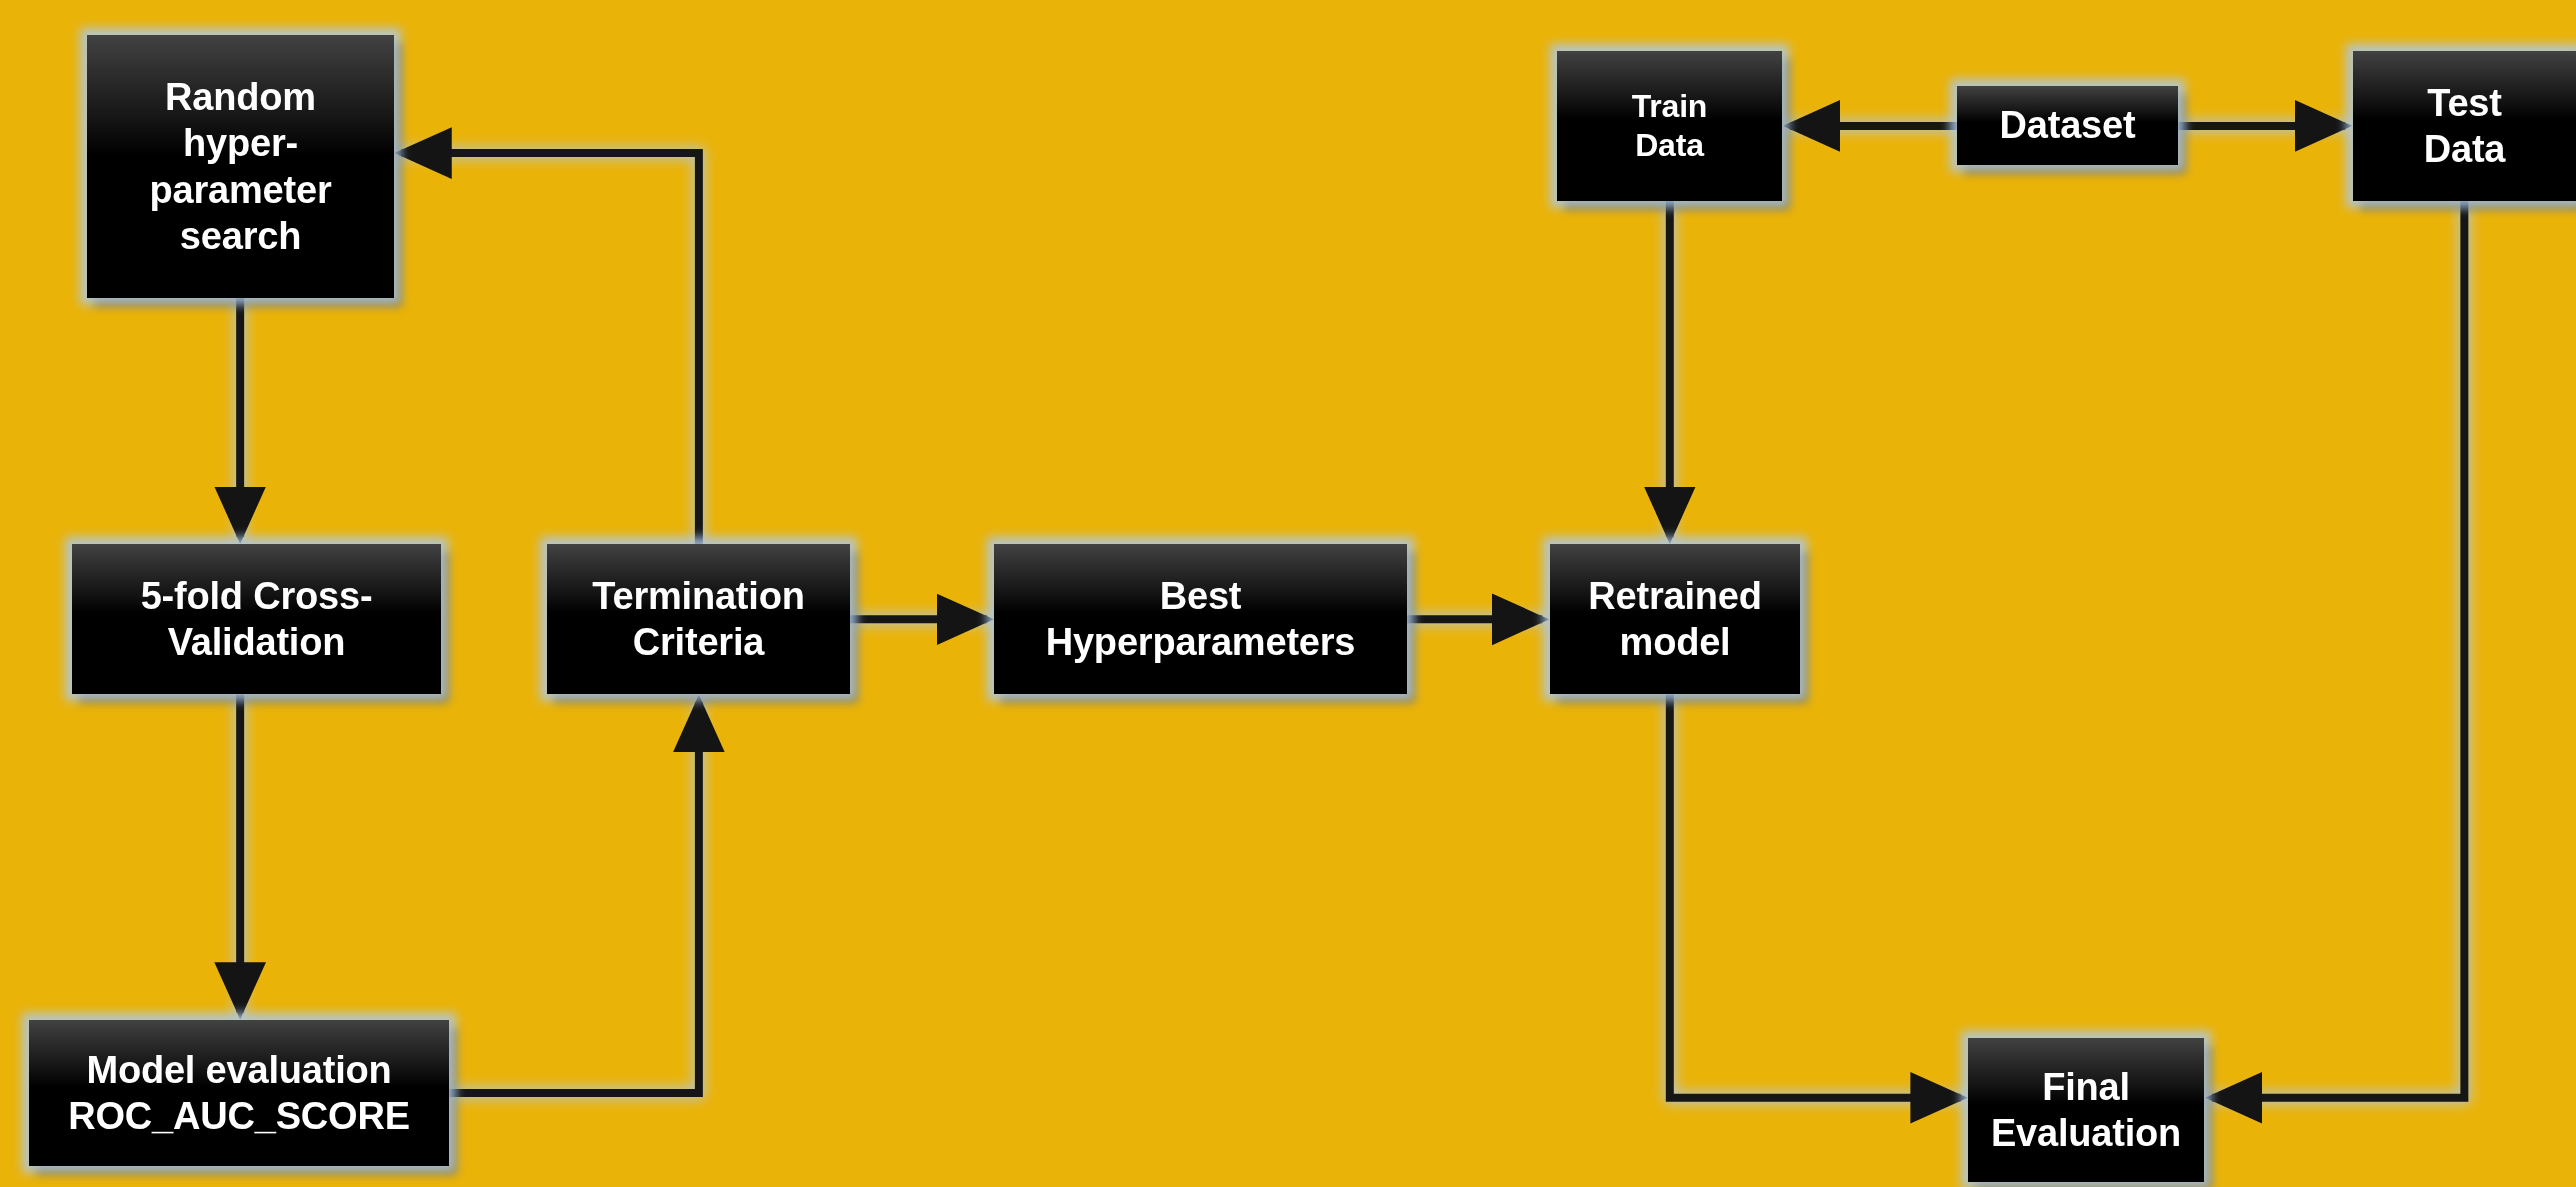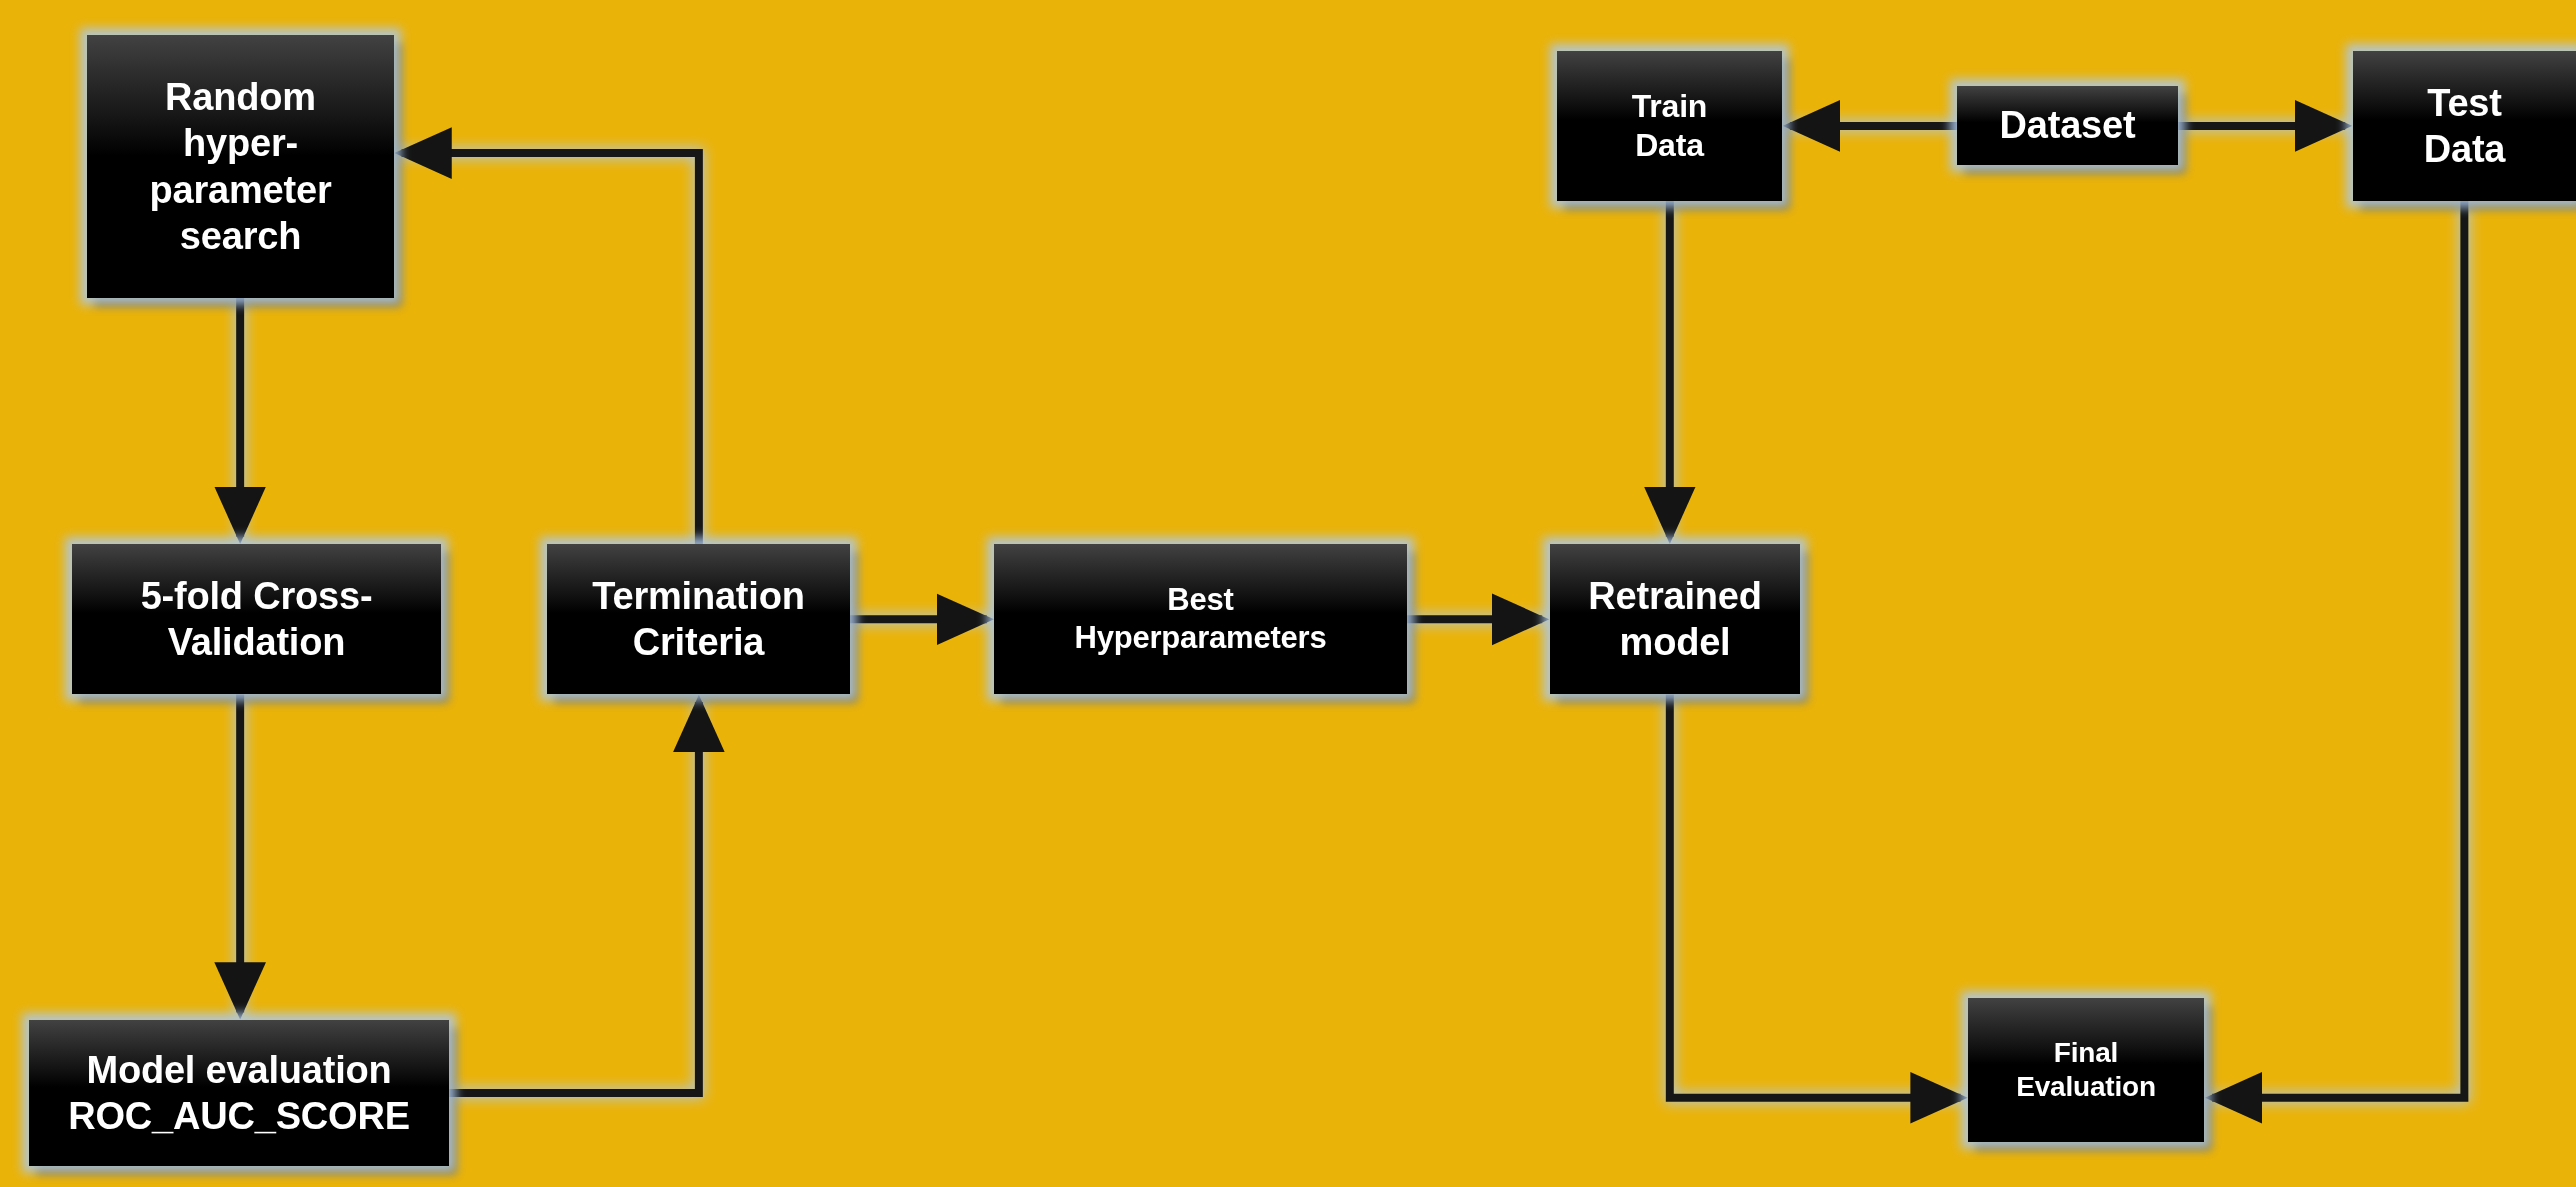--- a/index.html
+++ b/index.html
@@ -115,21 +115,21 @@
   <div class="node" id="n-model_evaluation" style="left: 29px; top: 1020px; width: 420px; height: 146px; font-size: 38px;">
     <span class="label">Model evaluation
 ROC_AUC_SCORE</span>
   </div>
 
   <div class="node" id="n-termination_criteria" style="left: 547px; top: 544px; width: 303px; height: 150px; font-size: 38px;">
     <span class="label">Termination
 Criteria</span>
   </div>
 
-  <div class="node" id="n-best_hyperparameters" style="left: 994px; top: 544px; width: 413px; height: 150px; font-size: 31px;">
+  <div class="node" id="n-best_hyperparameters" style="left: 994px; top: 544px; width: 413px; height: 150px; font-size: 38px;">
     <span class="label">Best
 Hyperparameters</span>
   </div>
 
   <div class="node" id="n-retrained_model" style="left: 1550px; top: 544px; width: 250px; height: 150px; font-size: 38px;">
     <span class="label">Retrained
 model</span>
   </div>
 
   <div class="node" id="n-train_data" style="left: 1557px; top: 51px; width: 225px; height: 150px; font-size: 32px;">
@@ -139,19 +139,19 @@
 
   <div class="node" id="n-dataset" style="left: 1957px; top: 86px; width: 221px; height: 79px; font-size: 38px;">
     <span class="label">Dataset</span>
   </div>
 
   <div class="node" id="n-test_data" style="left: 2353px; top: 51px; width: 223px; height: 150px; font-size: 38px; align-items: center;">
     <span class="label">Test
 Data</span>
   </div>
 
-  <div class="node" id="n-final_evaluation" style="left: 1968px; top: 998px; width: 236px; height: 144px; font-size: 28px;">
+  <div class="node" id="n-final_evaluation" style="left: 1968px; top: 1038px; width: 236px; height: 144px; font-size: 38px;">
     <span class="label">Final
 Evaluation</span>
   </div>
 
 </div>
 
 
 </body></html>

